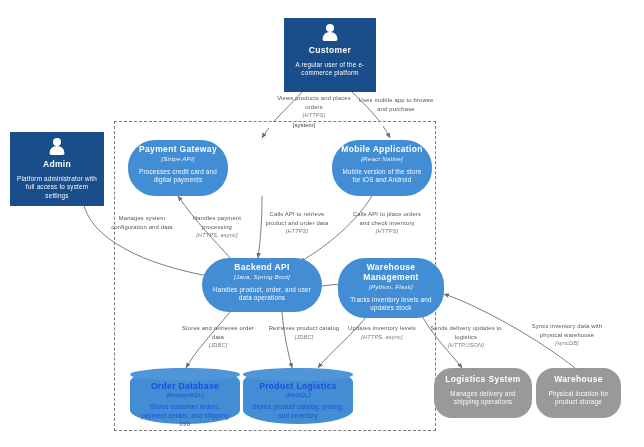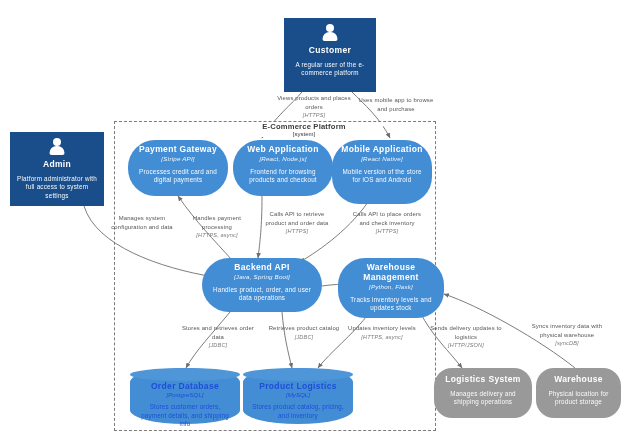--- a/index.html
+++ b/index.html
@@ -87,21 +87,20 @@
       <path d="M370,312 C352,336 330,352 318,368"></path>
 
       <path d="M420,312 C432,336 450,352 462,368"></path>
 
       <path d="M575,368 C540,340 480,306 444,294"></path>
     </g>
   </svg>
 
   <div class="boundary" style="left:114px;top:121px;width:322px;height:310px;"></div>
   <div class="boundary-label" style="left:225px;top:122px;width:150px;">
-    <div class="bname">E-Commerce Platform</div>
     <div class="btype">[system]</div>
   </div>
 
   <div class="node person" style="left:10px;top:132px;width:94px;height:74px;">
     <div class="pic">
       <div class="head"></div>
         <div class="body"></div>
     </div>
     <div class="title">Admin</div>
     <div class="desc">Platform administrator with full access to system settings</div>
@@ -115,27 +114,22 @@
     <div class="title">Customer</div>
     <div class="desc">A regular user of the e-commerce platform</div>
   </div>
 
   <div class="node container" style="left:128px;top:140px;width:100px;height:56px;">
     <div class="title">Payment Gateway</div>
     <div class="tech">[Stripe API]</div>
     <div class="desc">Processes credit card and digital payments</div>
   </div>
 
-  <div class="node container" style="left:233px;top:140px;width:100px;height:56px;">
-    <div class="title">Web Application</div>
-    <div class="tech">[React, Node.js]</div>
-    <div class="desc">Frontend for browsing products and checkout</div>
-  </div>
-
-  <div class="node container" style="left:332px;top:140px;width:100px;height:64px;">
+
+  <div class="node container" style="left:332px;top:140px;width:100px;height:56px;">
     <div class="title">Mobile Application</div>
     <div class="tech">[React Native]</div>
     <div class="desc">Mobile version of the store for iOS and Android</div>
   </div>
 
   <div class="node container" style="left:202px;top:258px;width:120px;height:54px;">
     <div class="title">Backend API</div>
     <div class="tech">[Java, Spring Boot]</div>
     <div class="desc">Handles product, order, and user data operations</div>
   </div>

